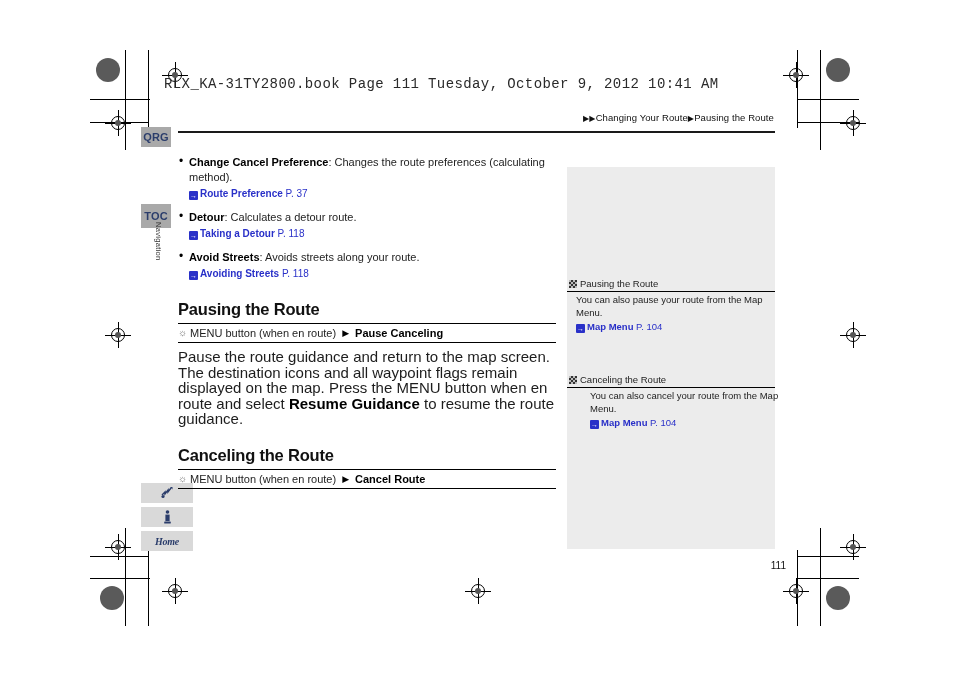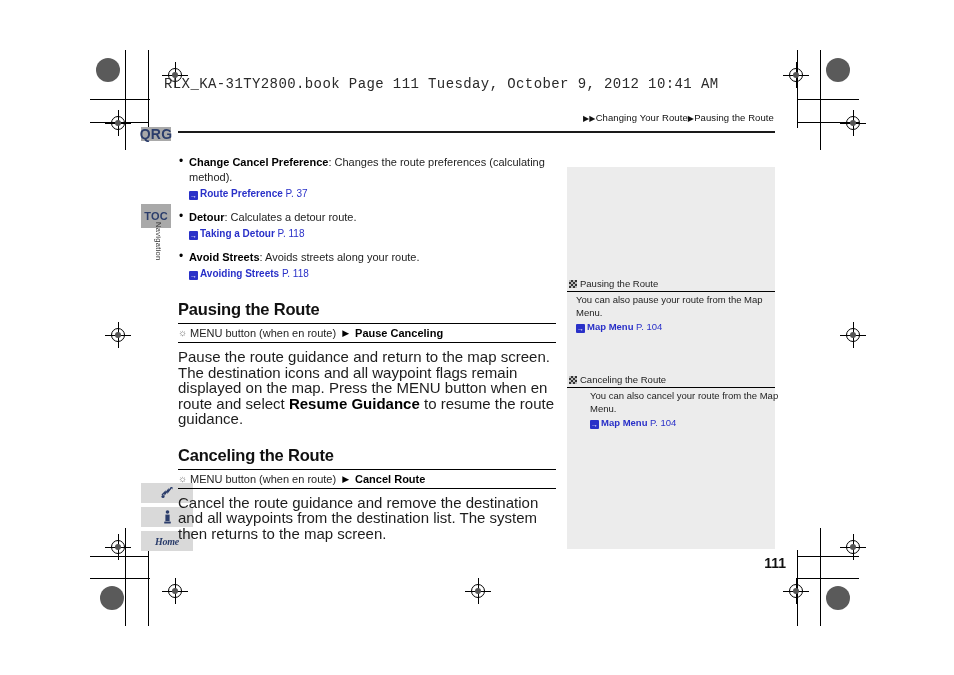--- a/index.html
+++ b/index.html
@@ -62,24 +62,24 @@
 
   .head-rule {
     position: absolute;
     left: 178px; top: 131px; width: 597px; height: 2px;
     background: #1a1a1a;
   }
 
   
   .tab-chip {
     position: absolute;
-    width: 30px; height: 14px;
+    width: 30px; height: 20px;
     background: #a9a9a9;
     color: #2b3d6b;
-    font-size: 14px;
+    font-size: 11px;
     font-weight: bold;
     display: flex; align-items: center; justify-content: center;
     letter-spacing: 0.2px;
   }
   .tab-qrg { left: 141px; top: 127px; }
   .tab-toc { left: 141px; top: 204px; height: 24px; font-size: 11px; }
 
   .vert-label {
     position: absolute;
     left: 147px; top: 222px;
@@ -226,22 +226,22 @@
   .nb-1 { top: 126px; }
   .nh-2 { top: 206px; }
   .nb-2 { top: 222px; margin-left: 14px; }
 
   .note-body .xref { font-size: 9.5px; margin-top: 1px; }
 
   
   .page-num {
     position: absolute;
     right: 168px; bottom: 104px;
-    font-size: 14px;
-    font-weight: bold;
+    font-size: 10px;
+    font-weight: normal;
     color: #111;
   }
 </style>
 </head>
 <body>
 
 <div>
 
   <div class="crop-line" style="left:125px;top:50px;width:1px;height:100px;"></div>
   <div class="crop-line" style="left:148px;top:50px;width:1px;height:78px;"></div>
@@ -388,21 +388,20 @@
   </div>
   <p class="body-text"><span>Pause the route guidance and return to the map screen. The destination icons and all waypoint flags remain displayed on the map. Press the MENU button when en route and select </span><b>Resume Guidance</b><span> to resume the route guidance.</span></p>
 
   <h2 class="sec-title">Canceling the Route</h2>
   <div class="proc-line">
     <span class="btn-glyph">☼</span>
     <span>MENU button (when en route)</span>
     <span class="proc-arrow">▶</span>
     <span class="proc-bold">Cancel Route</span>
   </div>
-  <p class="body-text"><span>Cancel the route guidance and remove the destination and all waypoints from the destination list. The system then returns to the map screen.</span><b></b><span></span></p>
 
 </div>
 
 <div class="note-panel">
 
   <div class="note-head nh-1">
     <span class="nh-ico"></span>
     <span>Pausing the Route</span>
   </div>
   <div class="note-body nb-1">

